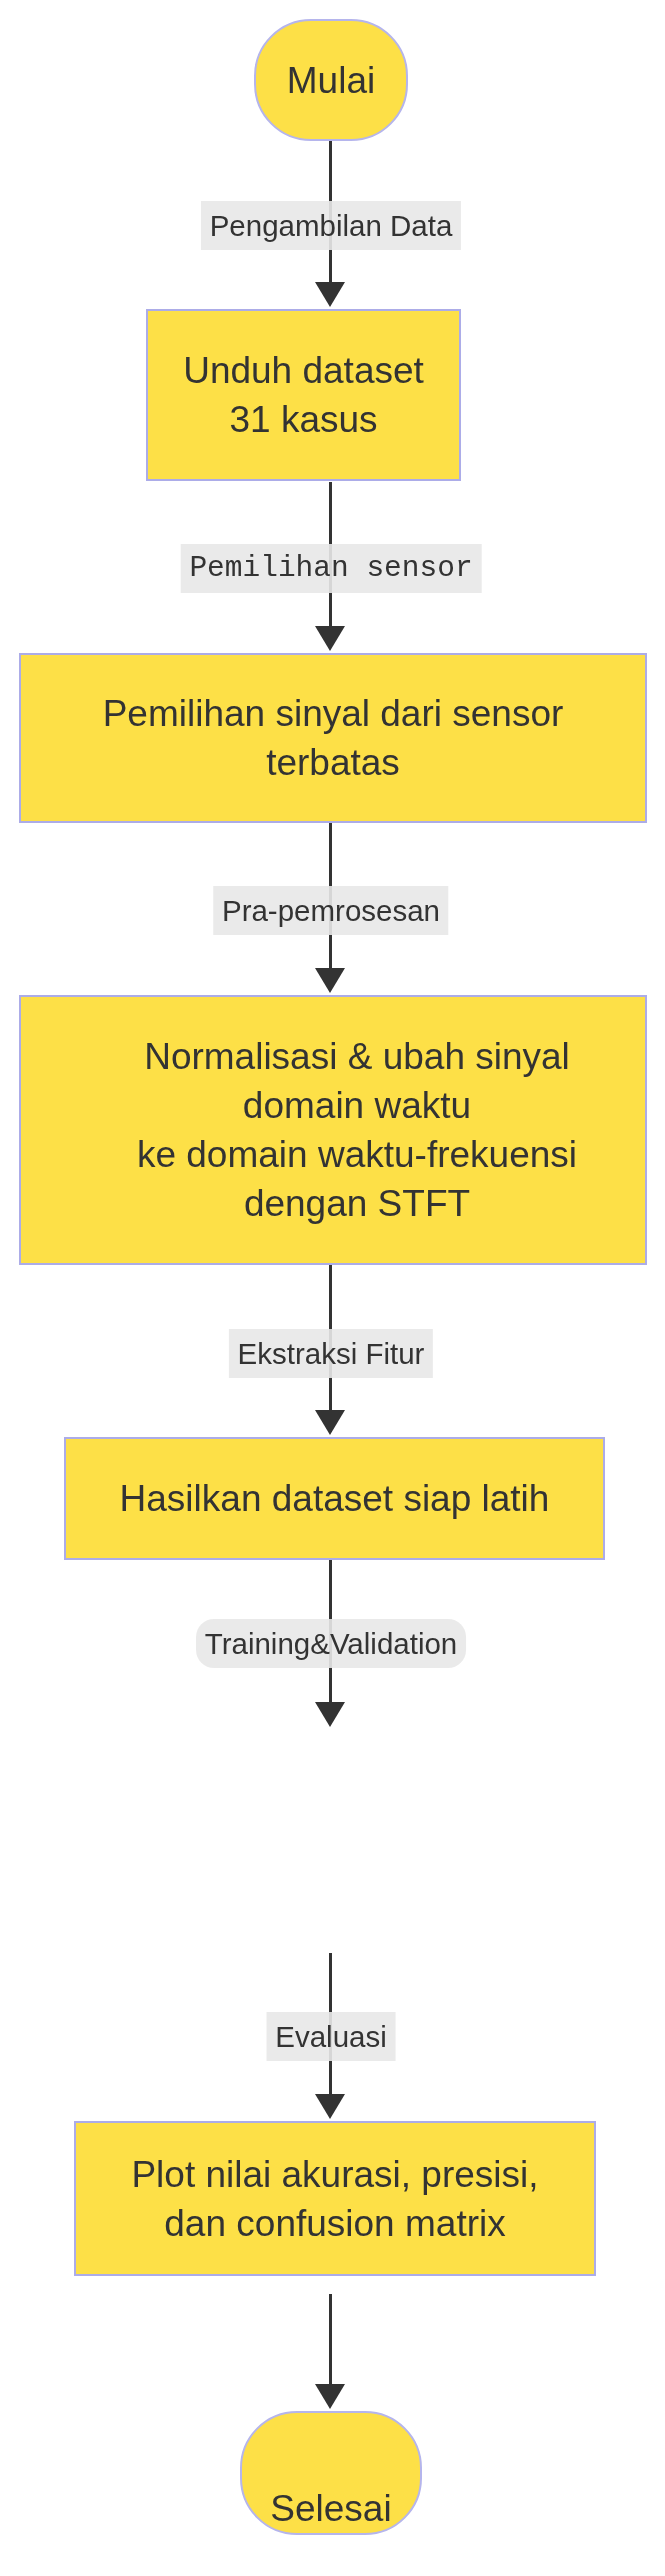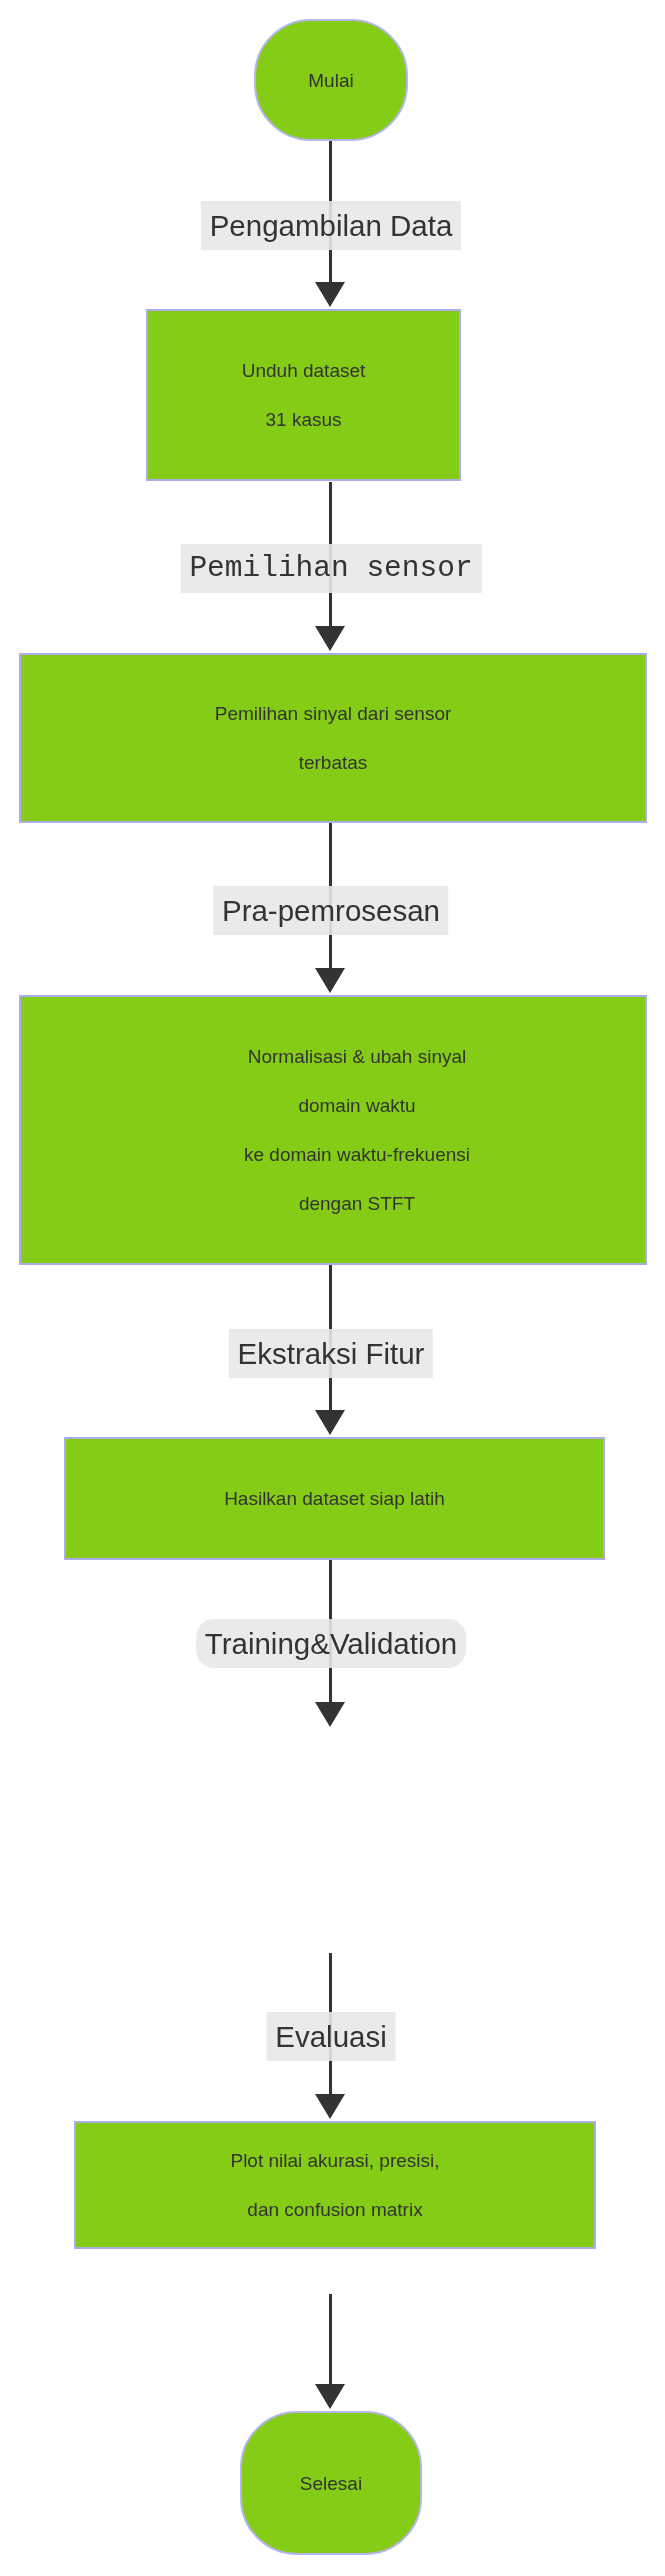--- a/index.html
+++ b/index.html
@@ -13,42 +13,42 @@
     height: 2576px;
     background: #ffffff;
     font-family: "Liberation Sans", sans-serif;
     color: #333333;
     overflow: hidden;
   }
   
   .node {
     position: absolute;
     box-sizing: border-box;
-    background: #84cc16;
+    background: #fde047;
     border: 2.7px solid #ACACE8;
     display: flex;
     flex-direction: column;
     align-items: center;
     justify-content: center;
     text-align: center;
-    font-size: 19px;
+    font-size: 37px;
     line-height: 49px;
     color: #333333;
   }
   .node span { display: block; white-space: nowrap; }
   .stadium { border-radius: 57px; border-color: #B5B5EC; }
 
   .n0 { left: 254px; top: 19px;   width: 154px; height: 122px; }
   .n1 { left: 146px; top: 309px;  width: 315px; height: 172px; }
   .n2 { left: 19px;  top: 653px;  width: 628px; height: 170px; }
   .n3 { left: 19px;  top: 995px; width: 628px; height: 270px; padding-left: 48px; }
   .n4 { left: 64px;  top: 1437px; width: 541px; height: 123px; }
   .n5 { left: 19px;  top: 1729px; width: 628px; height: 223px; }
-  .n6 { left: 74px; top: 2121px; width: 522px; height: 128px; }
-  .n7 { left: 240px; top: 2411px; width: 182px; height: 144px; }
+  .n6 { left: 74px; top: 2121px; width: 522px; height: 155px; }
+  .n7 { left: 240px; top: 2411px; width: 182px; height: 124px; justify-content: flex-end; }
 
   
   .edge-line {
     position: absolute;
     left: 329px;
     width: 2.7px;
     background: #333333;
   }
   .l0 { top: 141px;  height: 161px; }
   .l1 { top: 482px;  height: 164px; }

